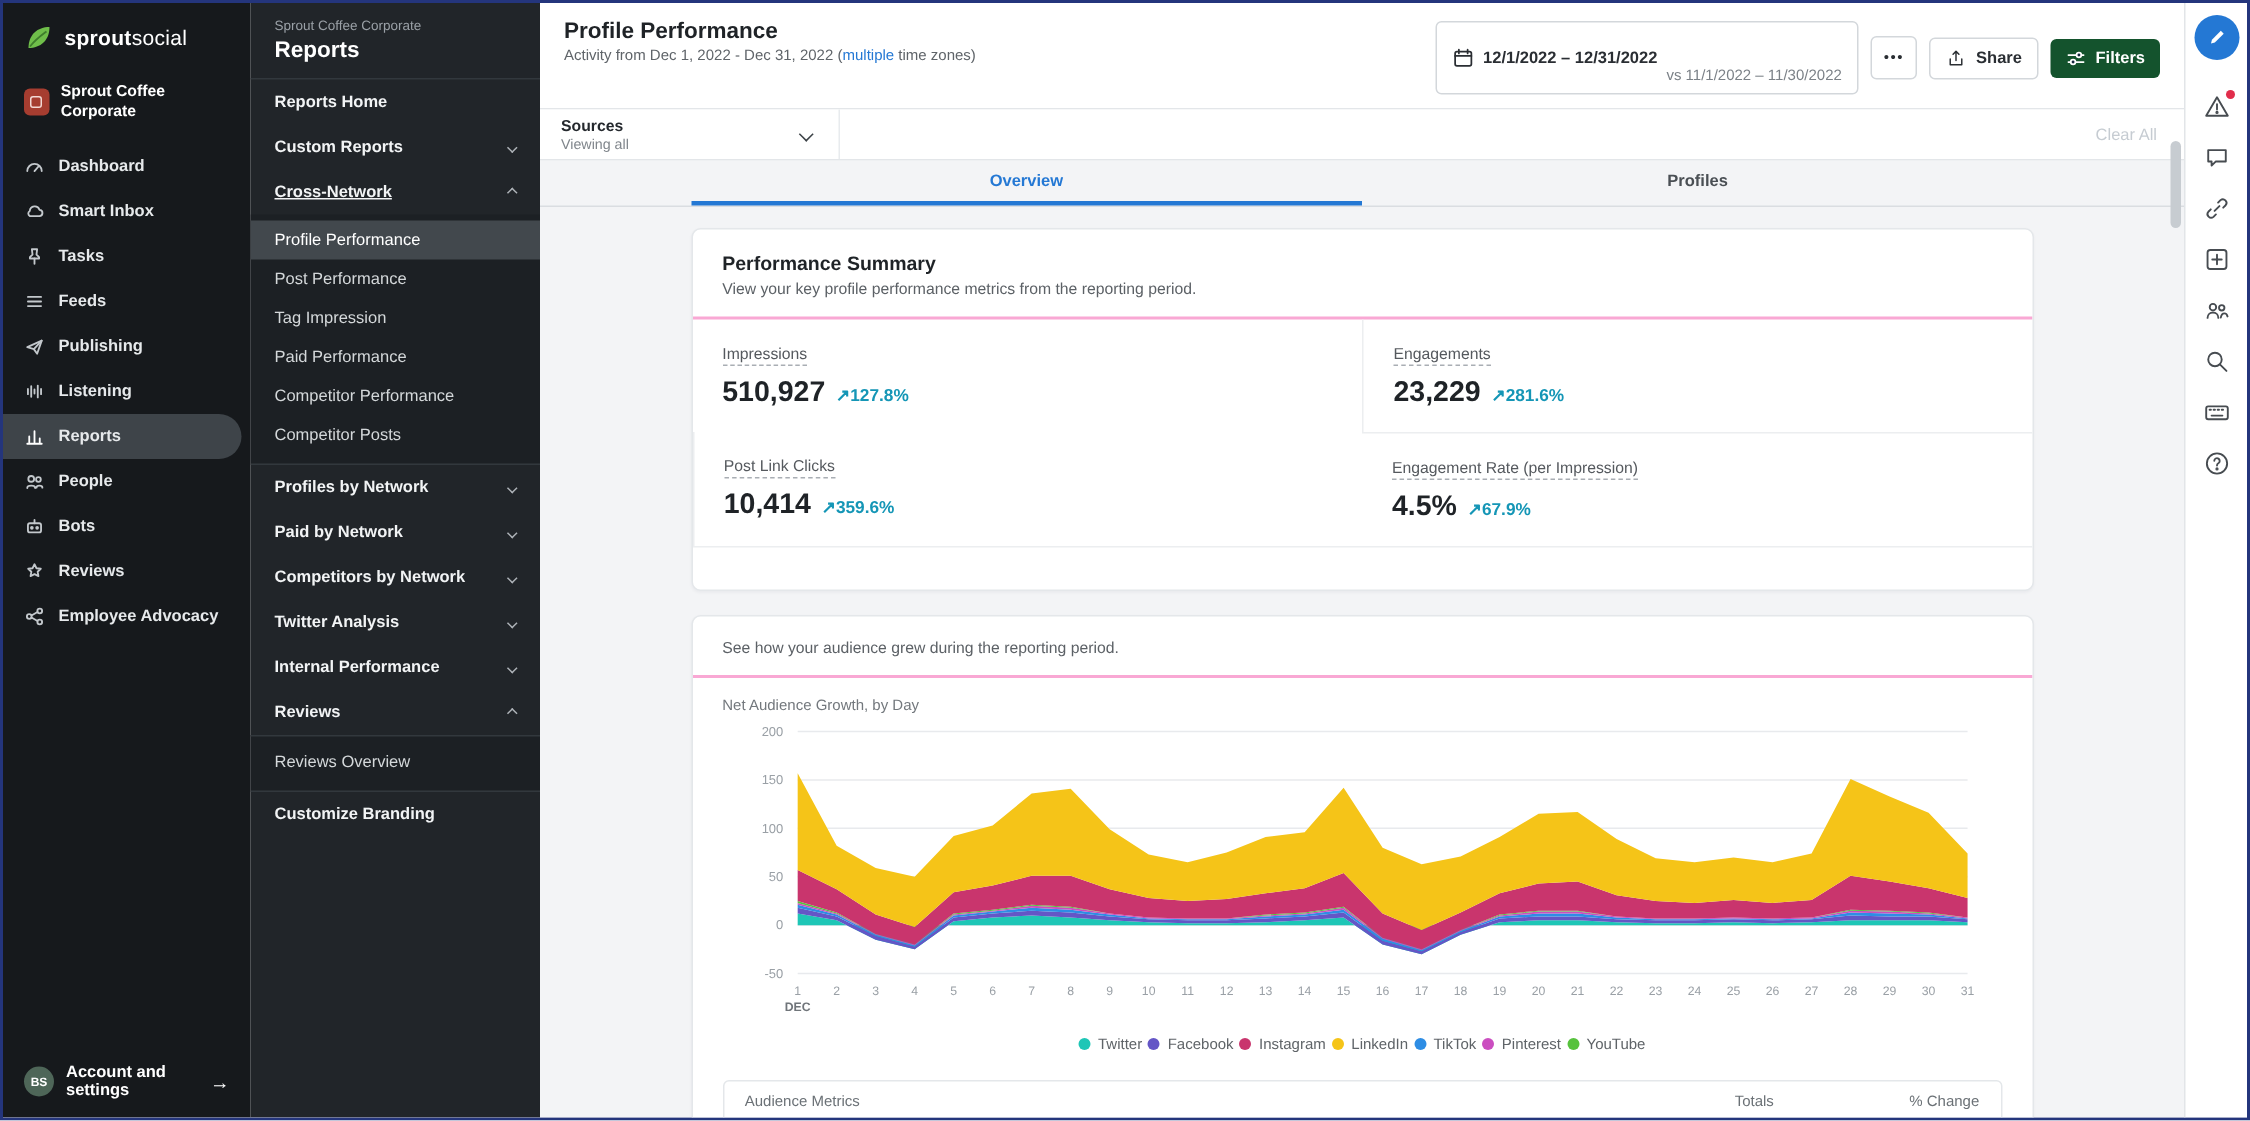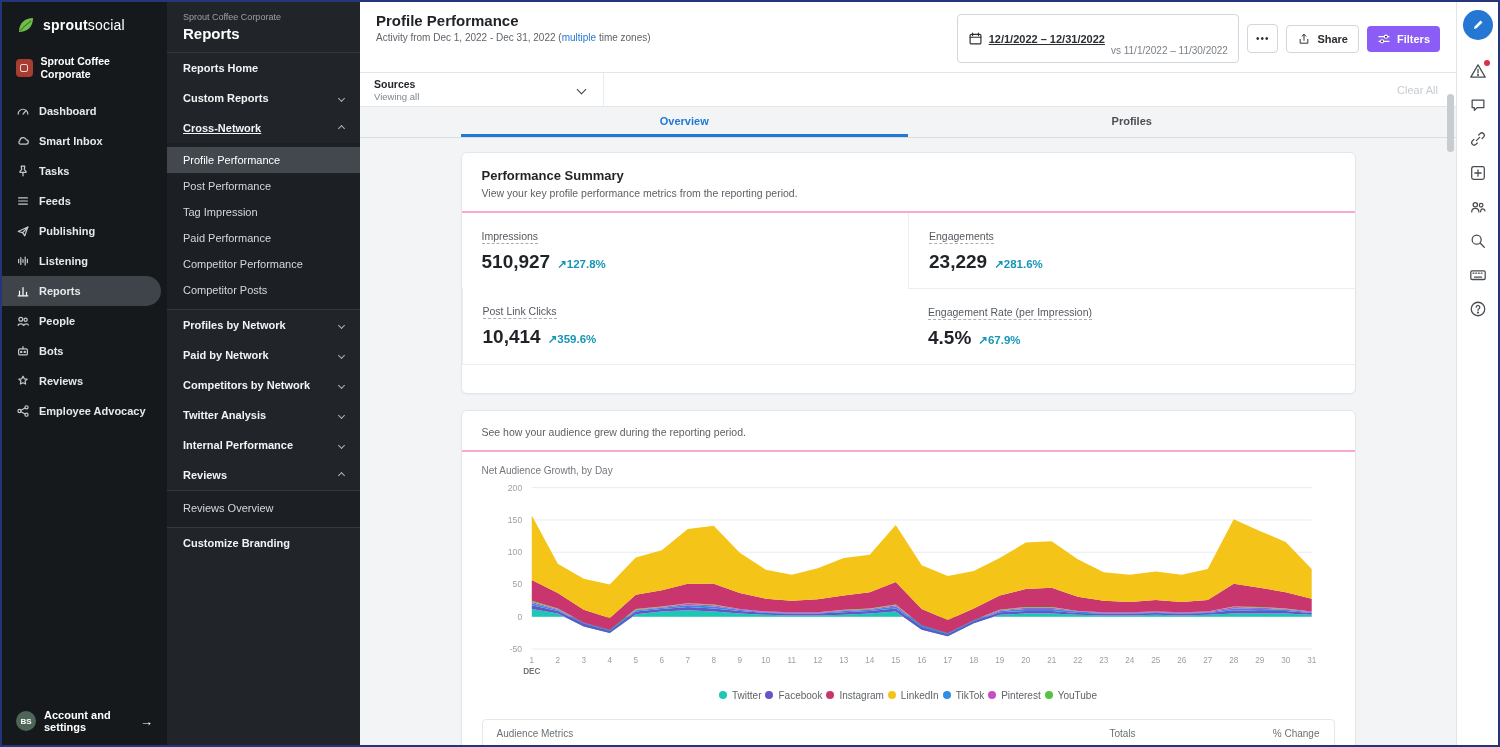--- a/index.html
+++ b/index.html
@@ -43,27 +43,27 @@
   .chev.up { transform:rotate(-135deg); }
 
   
   .main { flex:1; display:flex; flex-direction:column; min-width:0; position:relative; background:#f3f4f6; }
   .main-header { background:#fff; display:flex; align-items:flex-start; justify-content:space-between; padding:10px 16px 9px; border-bottom:1px solid #e3e6e9; }
   .page-title { font-size:15px; font-weight:bold; color:#1f2327; margin-bottom:3px; }
   .page-subtitle { font-size:10px; color:#5f6469; }
   .page-subtitle .lnk { color:#2478d4; cursor:pointer; }
   .header-controls { display:flex; align-items:center; gap:8px; padding-top:2px; }
   .ctl-btn { display:flex; align-items:center; gap:6px; border:1px solid #d3d7db; border-radius:4px; background:#fff; padding:6px 10px; font-size:11px; color:#2a2e33; cursor:pointer; white-space:nowrap; }
-  .date-main { font-weight:bold;text-decoration:underline; }
+  .date-main { font-weight:bold; }
   .date-cmp { color:#7b8187; font-size:10px;margin-top:24px; }
   .ctl-btn.dark { color:#fff; border:none; font-weight:bold; }
   .more-btn { font-size:10px; letter-spacing:1px; padding:8px 8px; }
 
   .sources-bar { background:#fff; display:flex; align-items:center; border-bottom:1px solid #e3e6e9; height:34px; }
-  .sources-control { display:flex; align-items:center; width:244px; padding:4px 14px; border-right:1px solid #e8ebee; height:100%; cursor:pointer; }
+  .sources-control { display:flex; align-items:center; width:200px; padding:4px 14px; border-right:1px solid #e8ebee; height:100%; cursor:pointer; }
   .sources-texts { flex:1; }
   .sources-label { font-size:10.5px; font-weight:bold; color:#24282d; }
   .sources-sub { font-size:9.5px; color:#80868c; margin-top:1px; }
   .sources-chev { width:7px; height:7px; border-right:1.6px solid #3c4247; border-bottom:1.6px solid #3c4247; transform:rotate(45deg); margin-right:4px; }
   .clear-all { margin-left:auto; padding:0 18px; font-size:11px; color:#c6ccd2; cursor:default; }
 
   .tab-bar { border-bottom:1px solid #dadde1; }
   .tab-strip { width:895px; margin:0 auto; display:flex; }
   .tab { width:50%; text-align:center; font-size:11px; font-weight:bold; color:#4a4f54; padding:8px 0 7px; border-bottom:3px solid transparent; cursor:pointer; }
   .tab.active { color:#2478d4; border-bottom-color:#2478d4; }
@@ -86,21 +86,21 @@
   .chart-wrap { padding:4px 26px 0 16px; }
   .legend { display:flex; justify-content:center; gap:4px; padding:2px 0 10px; }
   .legend-item { display:flex; align-items:center; gap:5px; font-size:10px; color:#5f6468; cursor:pointer; }
   .legend-dot { width:8px; height:8px; border-radius:50%; display:inline-block; }
 
   .atable { margin:8px 20px 20px; border:1px solid #e4e7ea; border-radius:4px; overflow:hidden; }
   .atable-row { display:flex; align-items:center; padding:9px 14px; }
   .atable-row + .atable-row { border-top:6px solid #15803d;font-family:Liberation Mono, monospace; }
   .atable-head { font-size:10px; color:#6b7176; padding:8px 14px; }
   .col-metric { flex:1; }
-  .col-total { width:120px; text-align:left; }
+  .col-total { width:120px; text-align:center; }
   .col-change { width:90px; text-align:right; }
   .row-metric { font-size:12.5px; font-weight:600; color:#24282d; text-decoration:underline; cursor:pointer; }
   .row-total { font-size:12px; font-weight:600; color:#24282d; }
   .row-change { font-size:11.5px; font-weight:bold; }
 
   .main-scrollbar { position:absolute; right:2px; top:92px; width:7px; height:58px; border-radius:4px; background:#c7ccd1; }
 
   
   .right-rail { width:42px; min-width:42px; background:#fff; border-left:1px solid #e2e5e8; display:flex; flex-direction:column; align-items:center; padding-top:8px; }
   .compose-btn { width:30px; height:30px; border-radius:50%; display:flex; align-items:center; justify-content:center; cursor:pointer; margin-bottom:14px; }
@@ -310,21 +310,21 @@
           <span class="date-cmp">vs 11/1/2022 – 11/30/2022</span>
         </div>
         <div class="ctl-btn more-btn">•••</div>
         <div class="ctl-btn">
           <svg class="stroked" width="14" height="14" viewBox="0 0 20 20">
               <path d="M10 12V3.5M7.2 6L10 3.2 12.8 6"></path>
               <path d="M4.5 10.5v5.5h11v-5.5"></path>
             </svg>
           <span style="font-weight:bold">Share</span>
         </div>
-        <div class="ctl-btn dark" style="background: #8b5cf6;">
+        <div class="ctl-btn dark" style="background: #14532d;">
           <svg width="14" height="14" viewBox="0 0 18 18" fill="none" stroke="#fff" stroke-width="1.5" stroke-linecap="round">
               <path d="M2.5 6h13M2.5 12h13"></path>
               <circle cx="11.5" cy="6" r="2" fill="#16283e"></circle>
               <circle cx="6.5" cy="12" r="2" fill="#16283e"></circle>
             </svg>
           <span>Filters</span>
         </div>
       </div>
     </div>
 

